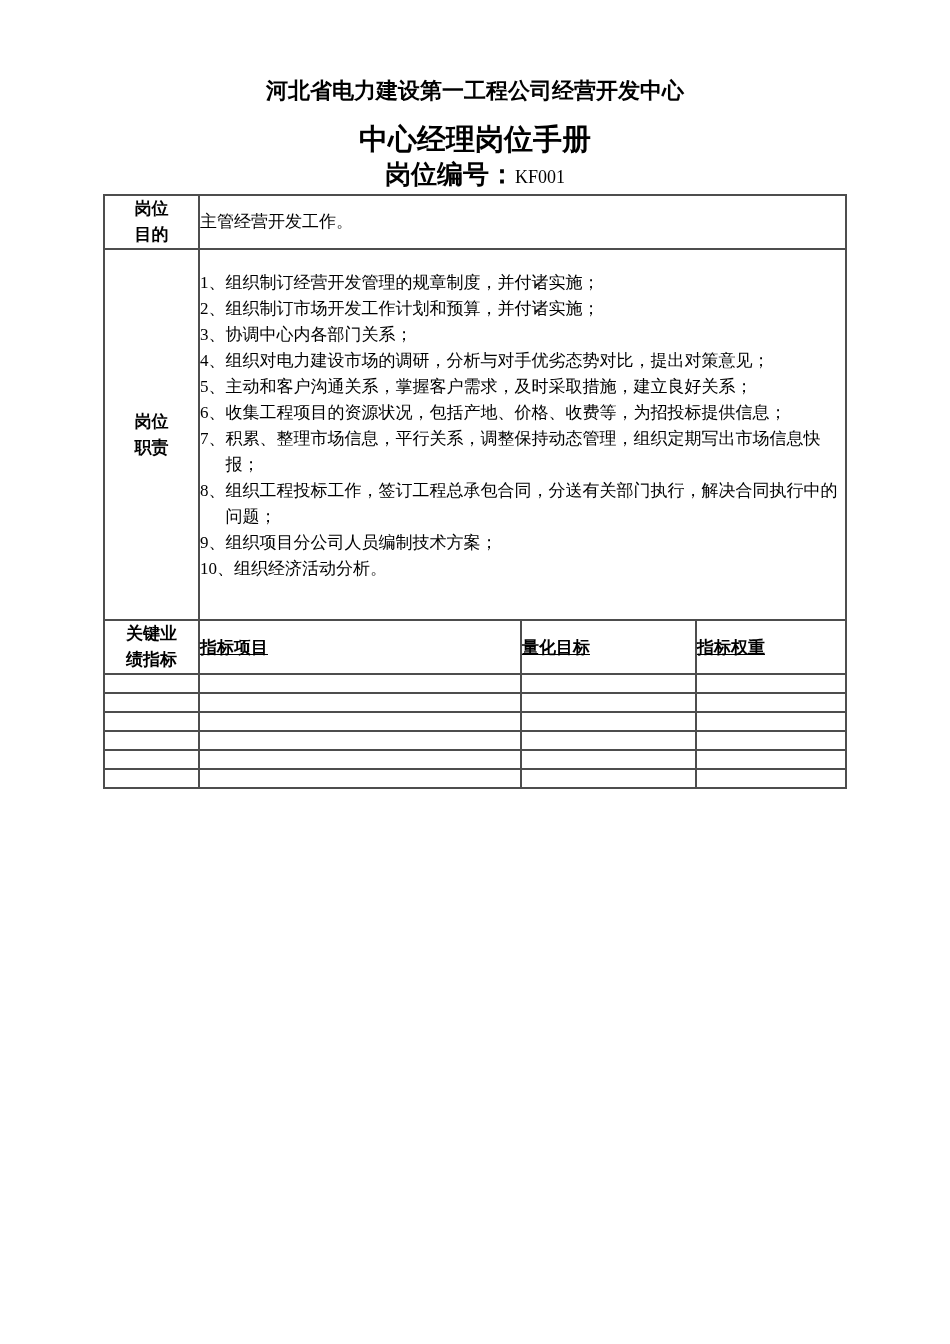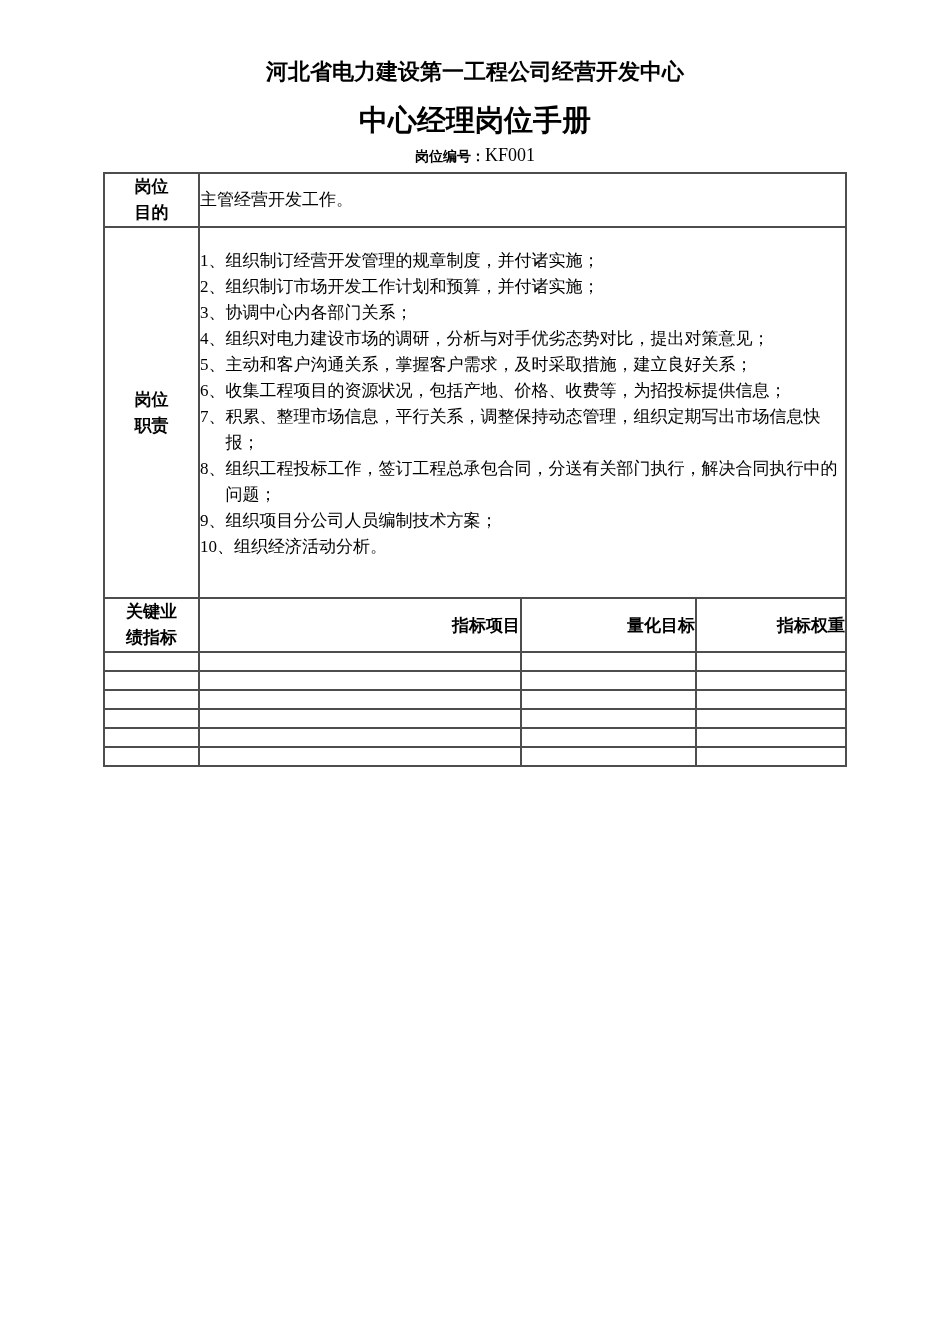--- a/index.html
+++ b/index.html
@@ -1,34 +1,34 @@
 <!DOCTYPE html>
 <html><head>
 <meta charset="utf-8">
 <style>
   html, body { margin: 0; padding: 0; background: #888; }
   .page {
     width: 950px; height: 1344px; background: #ffffff; margin: 0 auto;
-    position: relative; box-sizing: border-box; padding-top: 57px;
+    position: relative; box-sizing: border-box; padding-top: 76px;
     color: #000;
     font-family: "Liberation Serif", "DejaVu Serif", serif;
   }
   .doc-header { text-align: center; }
   .doc-title {
     font-family: "Liberation Sans", "DejaVu Sans", sans-serif;
     font-weight: bold; font-size: 22px; line-height: 29px;
   }
   .doc-subtitle {
     font-family: "Liberation Sans", "DejaVu Sans", sans-serif;
     font-weight: bold; font-size: 29px; line-height: 38px; margin-top: 15px;
   }
   .doc-code { margin-top: 3px; line-height: 26px; }
   .doc-code .code-label {
     font-family: Liberation Sans, sans-serif;
-    font-weight: bold; font-size: 14px;
+    font-weight: bold; font-size: 26px;
   }
   .doc-code .code-value {
     font-family: "Liberation Serif", "DejaVu Serif", serif;
     font-size: 18px;
   }
   table.manual {
     border-collapse: collapse; table-layout: fixed;
     width: 742px; margin: 3px auto 0 auto;
   }
   table.manual td {
@@ -41,23 +41,24 @@
     font-family: "Liberation Sans", "DejaVu Sans", sans-serif;
     font-weight: bold; line-height: 26px;
   }
   td.content { padding-left: 7px; padding-right: 6px; line-height: 26px; }
   tr.row-purpose td { height: 54px; }
   tr.row-duties td { height: 371px; }
   tr.row-duties td.content { vertical-align: top; padding-top: 20px; }
   tr.row-relations td { height: 79px; }
   tr.row-kpi-head td { height: 52px; }
   td.kpi-col-head {
-    text-align: right;
+    text-align: left;
     font-family: "Liberation Sans", "DejaVu Sans", sans-serif;
     font-weight: bold;
+    text-decoration: underline;
   }
   tr.kpi-empty td { height: 19px; }
   tr.row-skills td { height: 99px; }
   tr.row-qual td { height: 78px; }
   .duty { display: flex; }
   .duty .num { min-width: 25px; flex: 0 0 auto; }
   .duty .txt { flex: 1 1 auto; }
   .lbl-line { display: block; }
 </style>
 </head>

